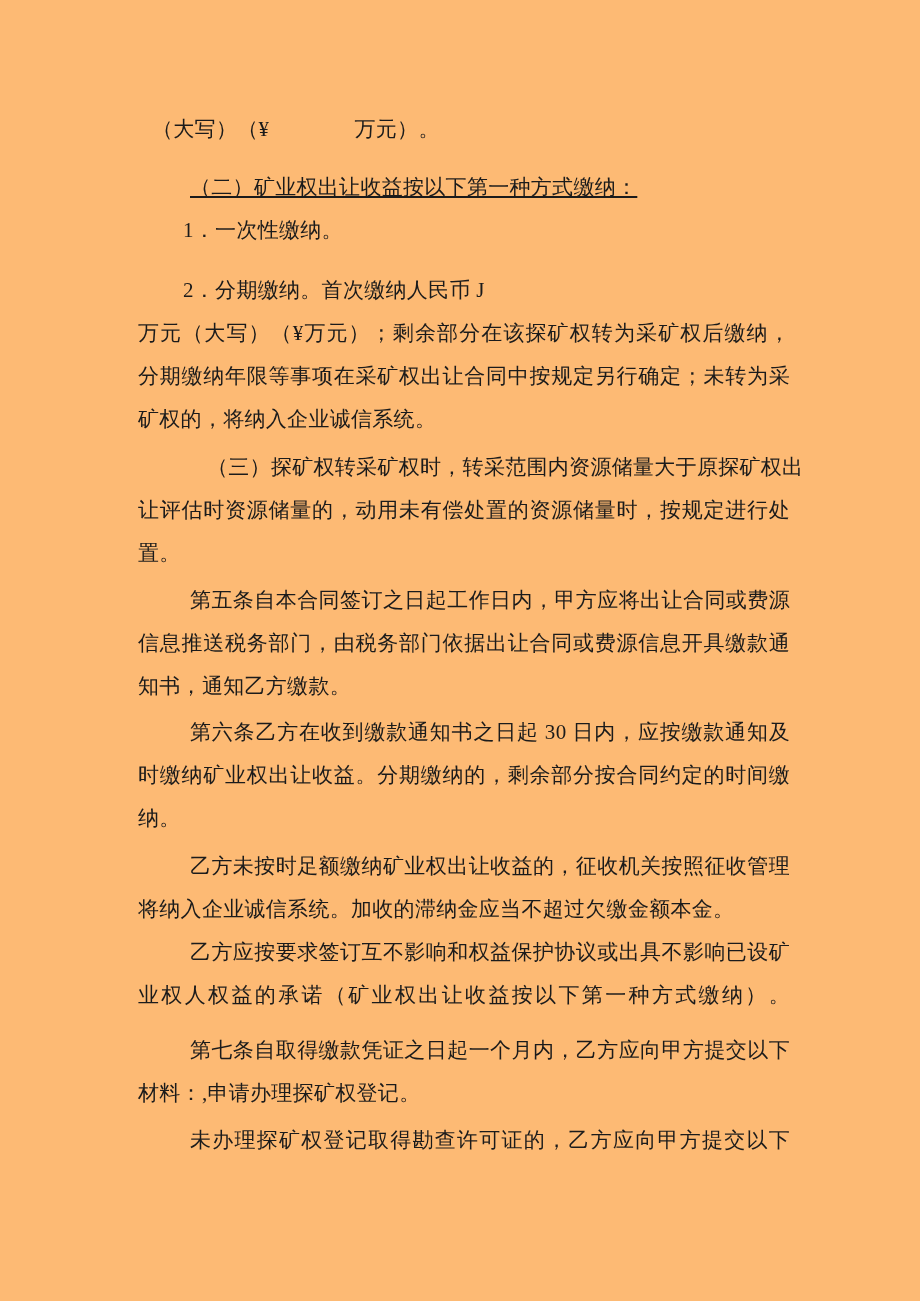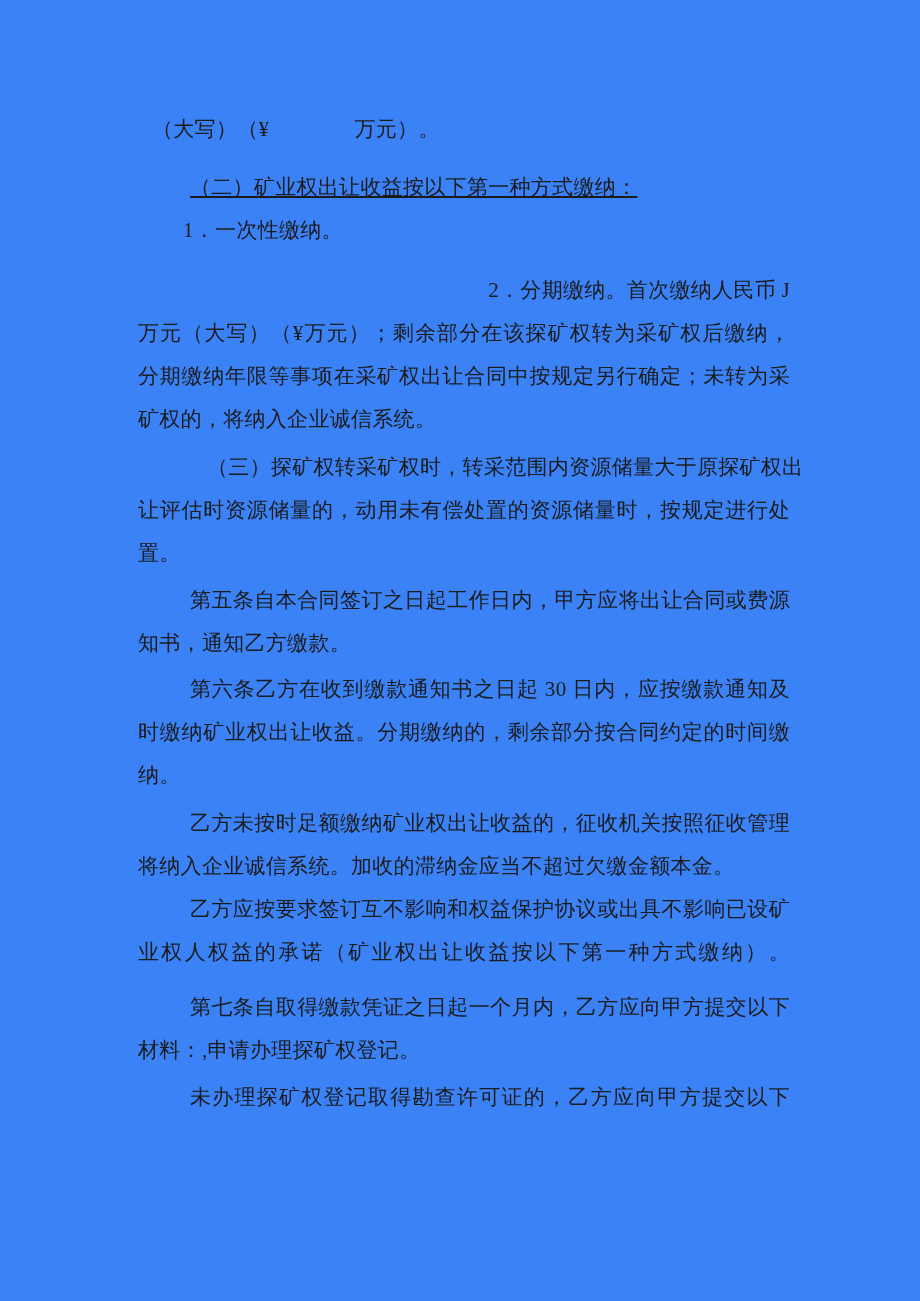--- a/index.html
+++ b/index.html
@@ -1,20 +1,20 @@
 <!DOCTYPE html>
 <html><head>
 <meta charset="utf-8">
 <style>
   html, body { margin: 0; padding: 0; background: #ffffff; }
   .page {
     position: relative;
     width: 920px;
     height: 1301px;
-    background: #3b82f6;
+    background: #fdba74;
     overflow: hidden;
     font-family: "Liberation Serif", "DejaVu Serif", serif;
     color: #1b1b1b;
   }
   .doc {
     box-sizing: content-box;
     width: 652px;
     padding: 108px 130px 0 138px;
   }
   .line {
@@ -30,21 +30,21 @@
   .i-first { text-indent: 14px; }
   .i-item  { text-indent: 45px; }
   .i-para  { text-indent: 52px; }
   .i-deep  { text-indent: 69px; }
   
   .mt3  { margin-top: 3px; }
   .mt4  { margin-top: 4px; }
   .mt5  { margin-top: 5px; }
   .mt12 { margin-top: 12px; }
   .mt15 { margin-top: 15px; text-decoration: underline; }
-  .mt17 { margin-top: 17px; text-align: right; }
+  .mt17 { margin-top: 17px; }
   .b { font-weight: normal; }
 </style>
 </head>
 <body>
 
 <div class="page">
   <div class="doc">
 
     <div class="line i-first"><span>（大写）（¥　　　　万元）。</span></div>
 
@@ -61,20 +61,21 @@
     <div class="line"><span>矿权的，将纳入企业诚信系统。</span></div>
 
     <div class="line i-deep fill mt5"><span>（三）探矿权转采矿权时，转采范围内资源储量大于原探矿权出</span></div>
 
     <div class="line fill"><span>让评估时资源储量的，动用未有偿处置的资源储量时，按规定进行处</span></div>
 
     <div class="line"><span>置。</span></div>
 
     <div class="line i-para fill mt4"><span class="b">第五条</span><span>自本合同签订之日起工作日内，甲方应将出让合同或费源</span></div>
 
+    <div class="line fill"><span>信息推送税务部门，由税务部门依据出让合同或费源信息开具缴款通</span></div>
 
     <div class="line"><span>知书，通知乙方缴款。</span></div>
 
     <div class="line i-para fill mt3"><span class="b">第六条</span><span>乙方在收到缴款通知书之日起 30 日内，应按缴款通知及</span></div>
 
     <div class="line fill"><span>时缴纳矿业权出让收益。分期缴纳的，剩余部分按合同约定的时间缴</span></div>
 
     <div class="line"><span>纳。</span></div>
 
     <div class="line i-para fill mt5"><span>乙方未按时足额缴纳矿业权出让收益的，征收机关按照征收管理</span></div>

